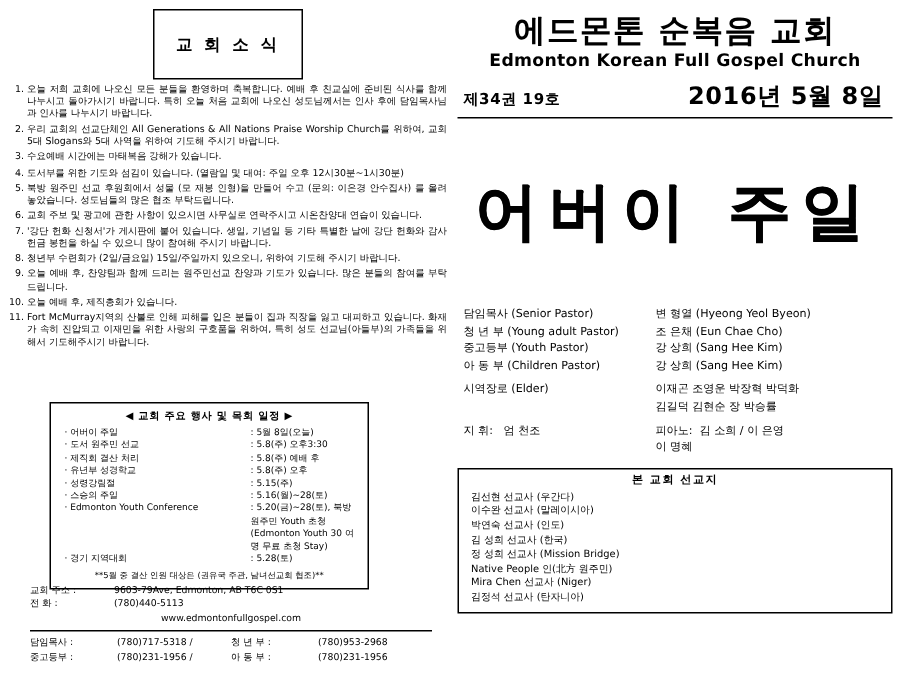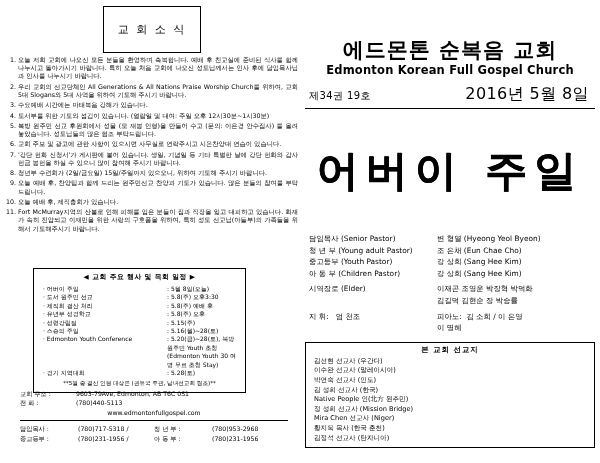--- a/index.html
+++ b/index.html
@@ -33,21 +33,21 @@
 
   .news-header {
     text-align: center;
     margin: 0 0 3px 0;
   }
   .news-title-box {
     display: inline-block;
     border: 1px solid #000;
     padding: 16px 14px;
     font-size: 11px;
-    font-weight: normal;
+    font-weight: bold;
     letter-spacing: 2px;
     line-height: 13px;
   }
 
   .news-list {
     margin: 0;
     padding: 0;
     list-style: none;
     font-size: 6.3px;
     line-height: 8.2px;
@@ -139,42 +139,41 @@
   }
   .contact-lbl { flex: 0 0 58px; }
   .contact-val { flex: 1 1 auto; }
 
   
   .right-col {
     position: absolute;
     left: 305px;
     top: 8px;
     width: 290px;
-    margin-top: 30px;
   }
   .ch-name-kr {
     text-align: center;
     font-size: 21px;
     font-weight: bold;
     letter-spacing: 1px;
     line-height: 24px;
   }
   .ch-name-en {
     text-align: center;
     font-size: 11.5px;
     font-weight: bold;
     letter-spacing: 0.2px;
     margin-top: 1px;
   }
   .vol-row {
     display: flex;
     justify-content: space-between;
     align-items: baseline;
     font-size: 10px;
-    font-weight: normal;
+    font-weight: bold;
     margin-top: 7px;
     padding: 0 6px 0 4px;
     border-bottom: 1px solid #000;
     padding-bottom: 3px;
   }
   .vol-left { letter-spacing: 0.4px; }
   .vol-right { letter-spacing: 0.4px; font-size: 16px; }
 
   .banner {
     text-align: center;
@@ -422,26 +421,25 @@
       <div class="newmiss-title">본 교회 선교지</div>
       <div class="newmiss-row">
         <span class="newmiss-cell">김선현 선교사 (우간다)</span>
         <span class="newmiss-cell">이수완 선교사 (말레이시아)</span>
       </div>
       <div class="newmiss-row">
         <span class="newmiss-cell">박연숙 선교사 (인도)</span>
         <span class="newmiss-cell">김 성희 선교사 (한국)</span>
       </div>
       <div class="newmiss-row">
+        <span class="newmiss-cell">정 성희 선교사 (Mission Bridge)</span>
         <span class="newmiss-cell">Native People 인(北方 원주민)</span>
-        <span class="newmiss-cell">정 성희 선교사 (Mission Bridge)</span>
       </div>
       <div class="newmiss-row">
         <span class="newmiss-cell">Mira Chen 선교사 (Niger)</span>
-        <span class="newmiss-cell">황지욱 목사 (한국 춘천)</span>
       </div>
       <div class="newmiss-row">
         <span class="newmiss-cell">김정석 선교사 (탄자니아)</span>
         <span class="newmiss-cell"></span>
       </div>
     </div>
 
   </div>
 </div>
 

